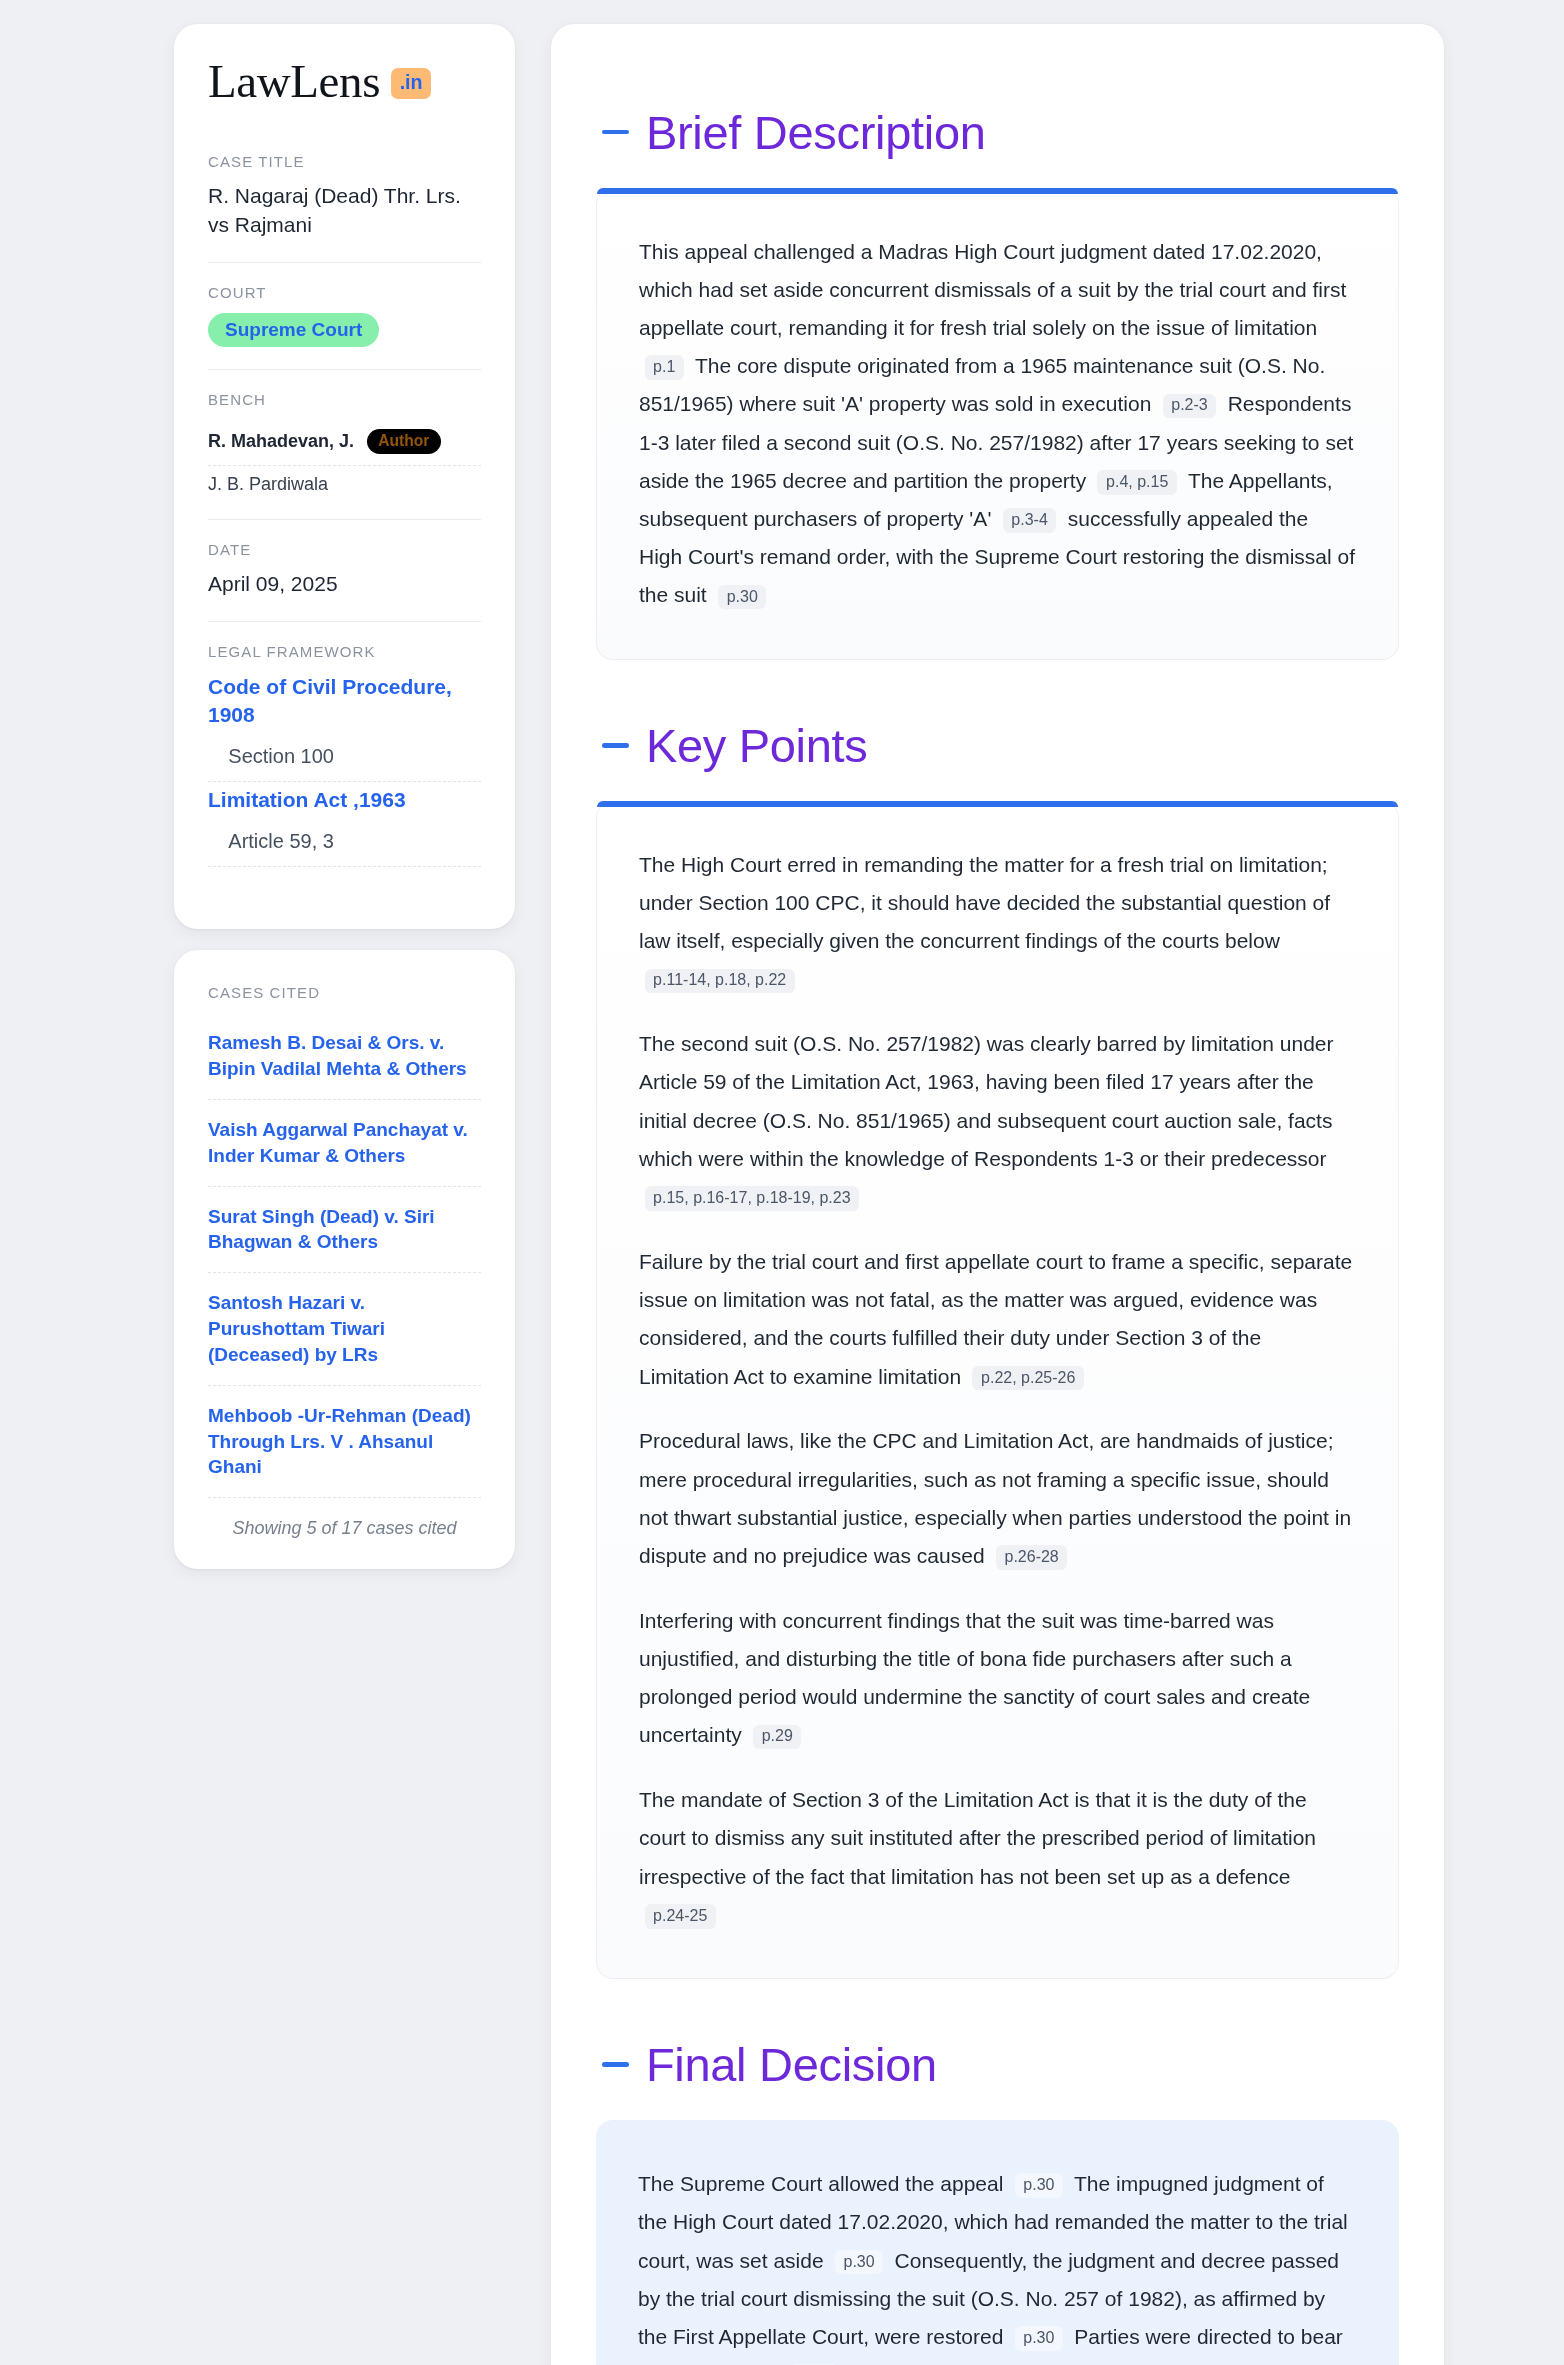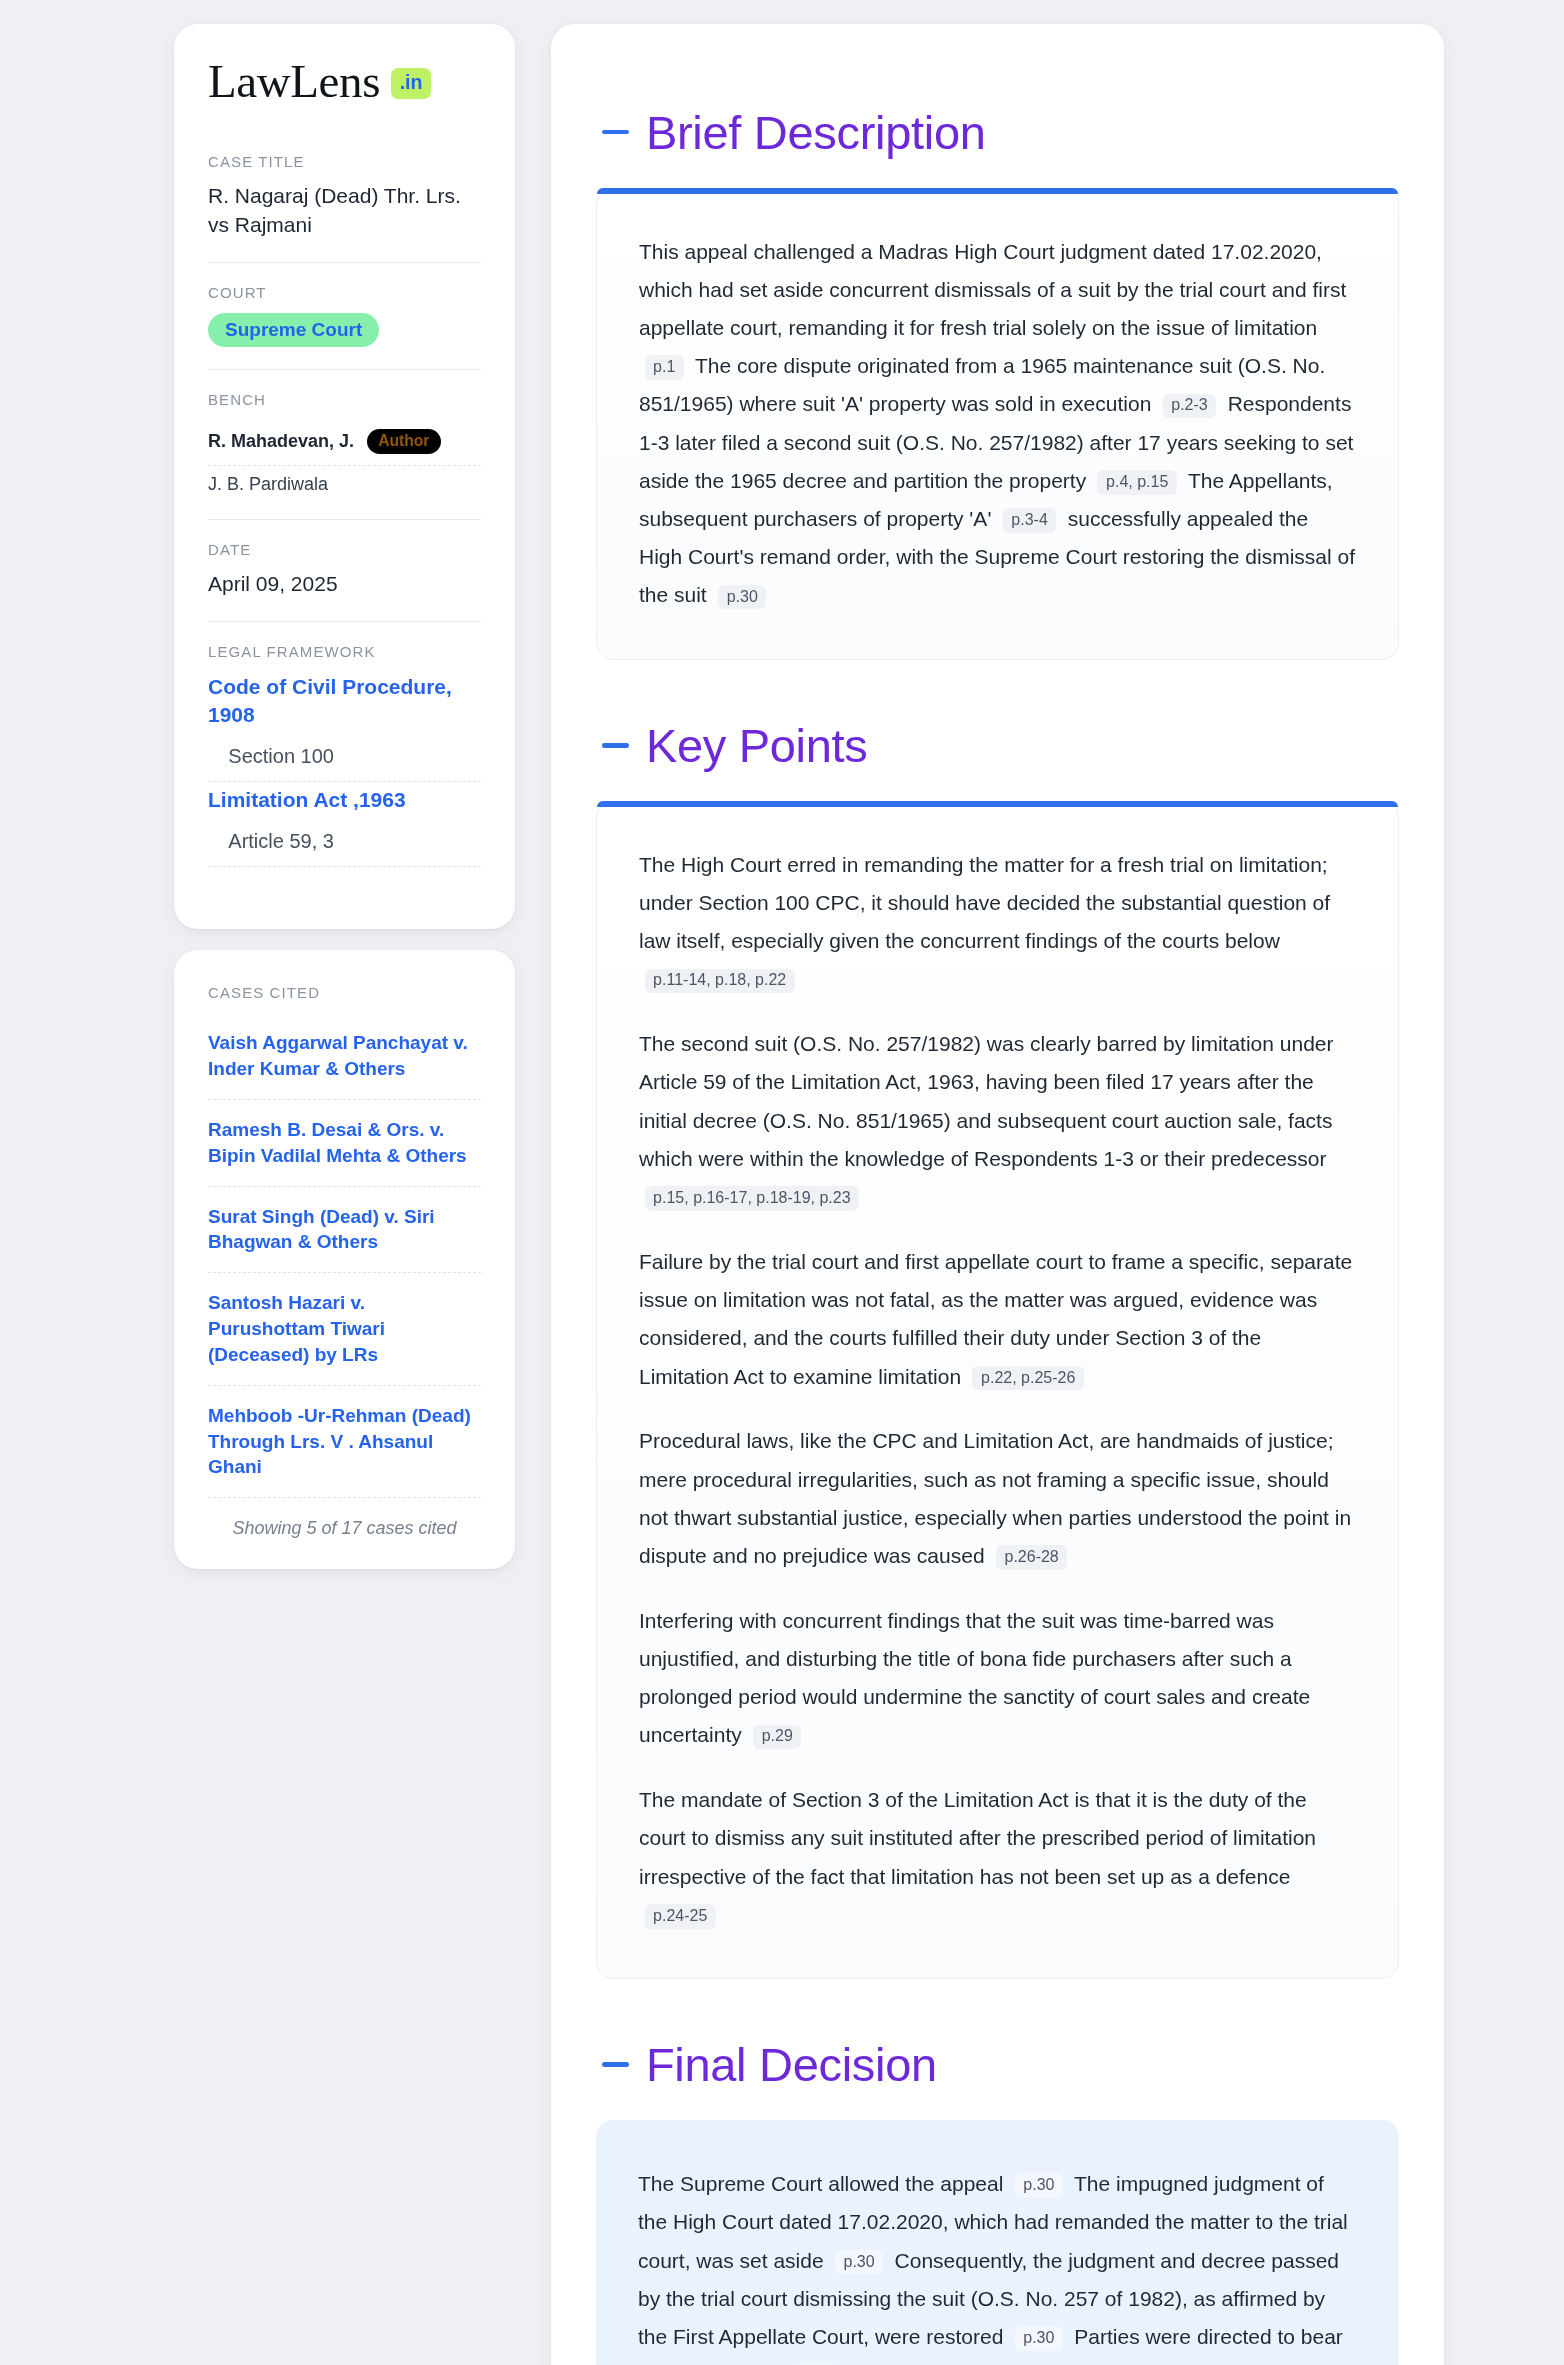--- a/index.html
+++ b/index.html
@@ -45,21 +45,21 @@
     margin-bottom: 48px;
   }
   .brand-name {
     font-family: "Liberation Serif", serif;
     font-size: 47px;
     line-height: 1;
     letter-spacing: -0.4px;
     color: #10151c;
   }
   .brand-tld {
-    background: #bef264;
+    background: #fdba74;
     color: #2563ec;
     font-size: 19.6px;
     font-weight: 700;
     border-radius: 7px;
     padding: 5.5px 8.6px 6.3px 8.6px;
     line-height: 1;
     margin-top: 10.2px;
   }
 
   .field { padding-bottom: 22px; }
@@ -286,22 +286,22 @@
         <div class="statute-group">
           <div class="statute-name">Limitation Act ,1963</div>
           <div class="statute-sec">Article 59, 3</div>
         </div>
       </div>
 
     </div>
 
     <div class="card cases-card">
       <div class="field-label">CASES CITED</div>
+      <div class="case-item">Ramesh B. Desai &amp; Ors. v. Bipin Vadilal Mehta &amp; Others</div>
       <div class="case-item">Vaish Aggarwal Panchayat v. Inder Kumar &amp; Others</div>
-      <div class="case-item">Ramesh B. Desai &amp; Ors. v. Bipin Vadilal Mehta &amp; Others</div>
       <div class="case-item">Surat Singh (Dead) v. Siri Bhagwan &amp; Others</div>
       <div class="case-item">Santosh Hazari v. Purushottam Tiwari (Deceased) by LRs</div>
       <div class="case-item">Mehboob -Ur-Rehman (Dead) Through Lrs. V . Ahsanul Ghani</div>
       <div class="cases-footer">Showing 5 of 17 cases cited</div>
     </div>
 
   </aside>
 
   <main class="main">
 

